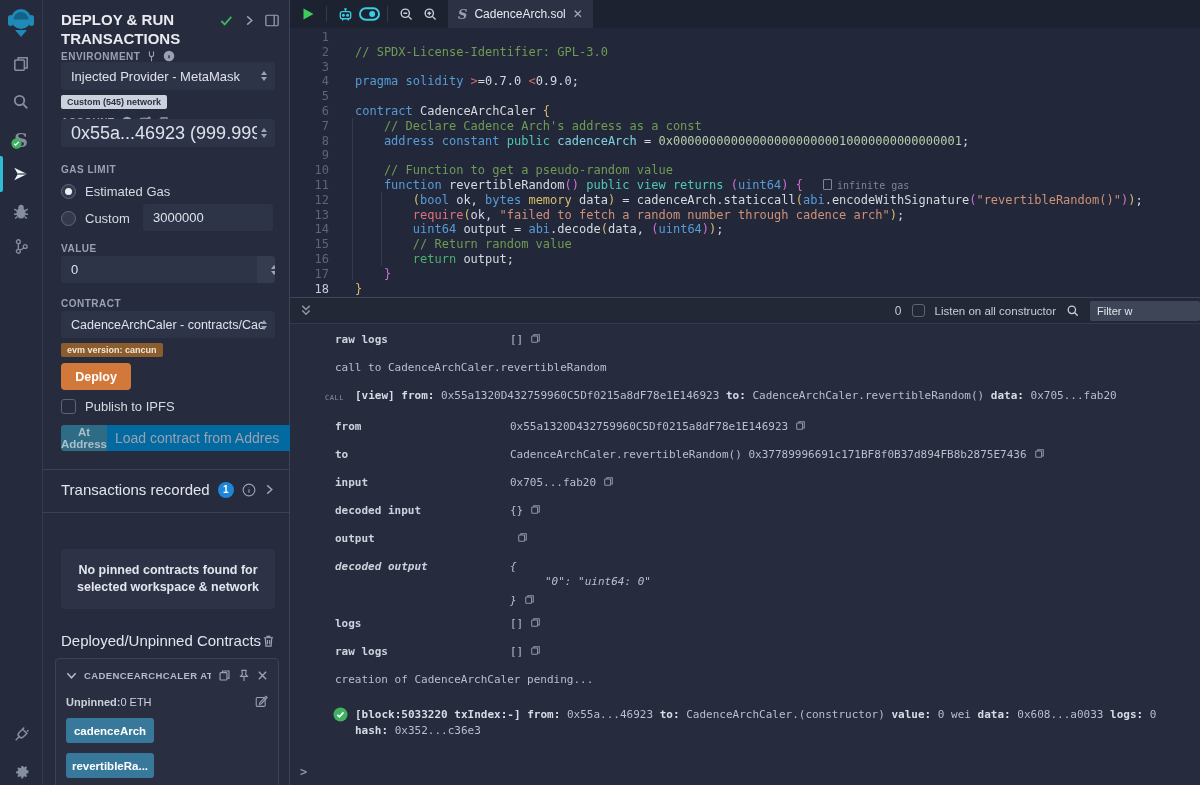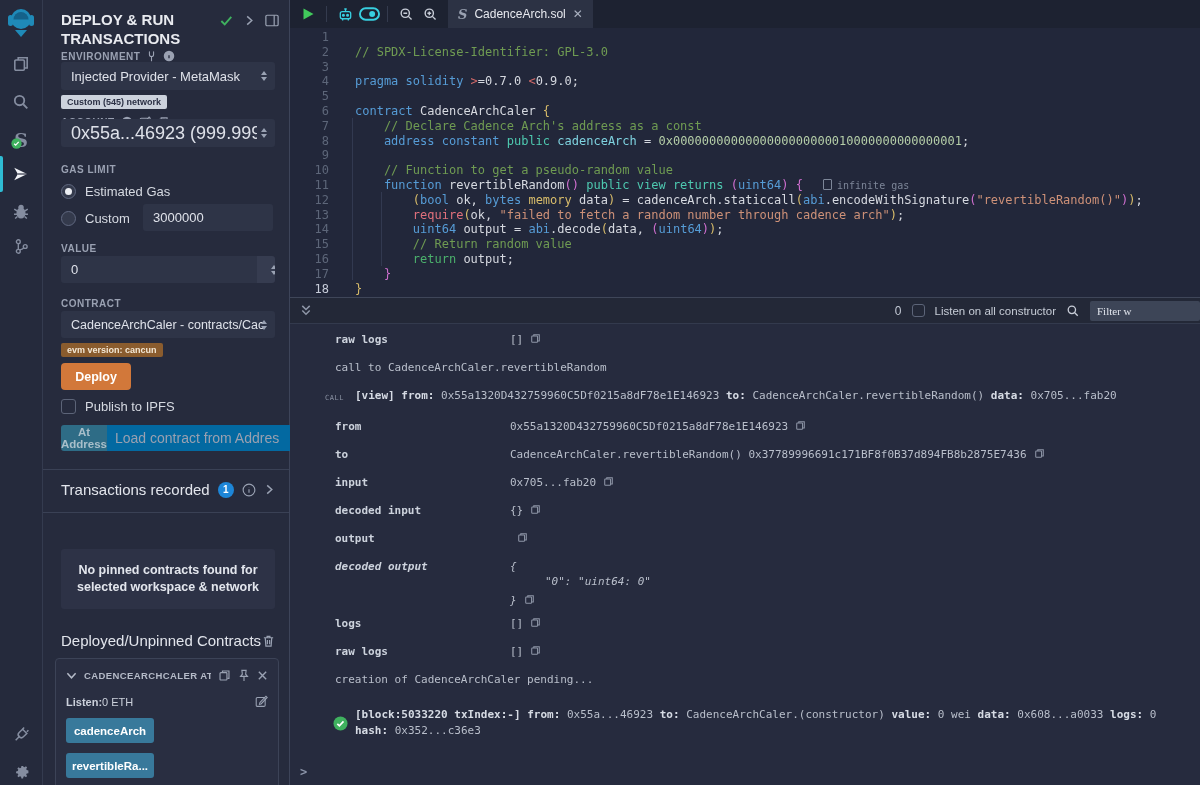--- a/index.html
+++ b/index.html
@@ -69,33 +69,33 @@
   .tk-ret{color:#4bb06c} .tk-op{color:#d16969} .tk-var{color:#7fd3e0} .tk-txt{color:#d6d9e0}
   .gas-lens { color:#7d8698; font-size:10px; margin-left:20px; }
   .gas-lens::before { content:""; display:inline-block; width:7px; height:9px; border:1px solid #7d8698; border-radius:1px; margin-right:5px; vertical-align:-1px; }
 
   
   .terminal { position:absolute; left:290px; top:297px; width:910px; height:488px; background:#262b3e; border-top:1px solid #3f4659; }
   .term-header { position:absolute; left:0; top:0; right:0; height:26px; background:#232837; border-bottom:1px solid #333a4d; display:flex; align-items:center; padding:0 0 0 10px; }
   .th-right { margin-left:auto; display:flex; align-items:center; gap:10px; }
   .th-count { color:#c3c9d5; font-size:12px; }
   .th-listen { color:#c6ccd6; font-size:11.5px; }
-  .filter-input { width:110px; height:20px; background:#3d4557; border:1px solid #58607400; border-radius:2px; color:#e6e9ef; font-size:11px; padding:0 6px; font-family:Liberation Serif, serif; }
+  .filter-input { width:110px; height:20px; background:#3d4557; border:1px solid #58607400; border-radius:2px; color:#e6e9ef; font-size:11px; padding:0 6px; font-family:Liberation Sans, sans-serif; }
   .filter-input::placeholder { color:#e2e6ee; }
   .term-body { position:absolute; left:0; top:26px; right:0; bottom:24px; padding:8px 10px 0 45px; font-family:"DejaVu Sans Mono", monospace; font-size:11px; color:#b9bfcb; overflow:hidden; }
   .kv { display:flex; line-height:15px; margin-bottom:13px; }
   .kv .lbl { width:175px; flex:none; font-weight:700; color:#ccd2dc; }
   .kv .val { display:flex; align-items:flex-start; gap:7px; }
   .copy-ic { color:#8f97a8; cursor:pointer; margin-top:1px; display:inline-flex; }
   .t-text { line-height:15px; margin:3px 0 13px; }
   .t-call { display:flex; margin:12px 0 13px; margin-left:-10px; line-height:15px; }
   .call-badge { width:30px; flex:none; font-size:7px; letter-spacing:.5px; text-transform:uppercase; color:#8a92a3; padding-top:3px; }
   .seg-b { font-weight:700; color:#d6dbe4; }
   .seg-n { color:#b9bfcb; }
-  .t-success { display:flex; gap:7px; margin-top:20px; margin-left:-2px; line-height:16px; align-items:center; }
+  .t-success { display:flex; gap:7px; margin-top:20px; margin-left:-2px; line-height:16px; align-items:flex-start; }
   .t-success .ic { flex:none; margin-top:0; }
   .kv-lines .ln { line-height:15px; }
   .kv-lines .ln.ind { padding-left:35px; }
   .kv-lines .ln.close { margin-top:4px; display:flex; gap:7px; }
   .kv.tight { margin-bottom:8px;font-style:italic; }
   .term-prompt { position:absolute; left:10px; bottom:6px; color:#8a93a8; font-weight:700; font-family:"DejaVu Sans Mono",monospace; font-size:12px; }
 </style>
 </head>
 <body>
 
@@ -314,21 +314,21 @@
             <path d="M4.5 1.5h5l-.6 4.5 2.1 2.5H3l2.1-2.5zM7 8.5V14"></path>
           </svg>
       </span>
       <span class="icon-btn">
         <svg width="11" height="11" viewBox="0 0 12 12" stroke="currentColor" stroke-width="1.5">
             <path d="M2 2l8 8M10 2l-8 8"></path>
           </svg>
       </span>
     </div>
     <div class="balance-row">
-      <b>Listen:</b>
+      <b>Unpinned:</b>
       <span> 0 ETH</span>
       <span class="icon-btn" style="margin-left:auto">
         <svg width="13" height="13" viewBox="0 0 16 16" fill="none" stroke="currentColor" stroke-width="1.3">
             <rect x="1.5" y="3" width="11" height="11" rx="1.5"></rect>
             <path d="M6 9.5L13.5 1.5l1.5 1.5L7.5 11l-2 .5z"></path>
           </svg>
       </span>
     </div>
     <div id="card-btns">
         <button class="fn-btn">cadenceArch</button>

